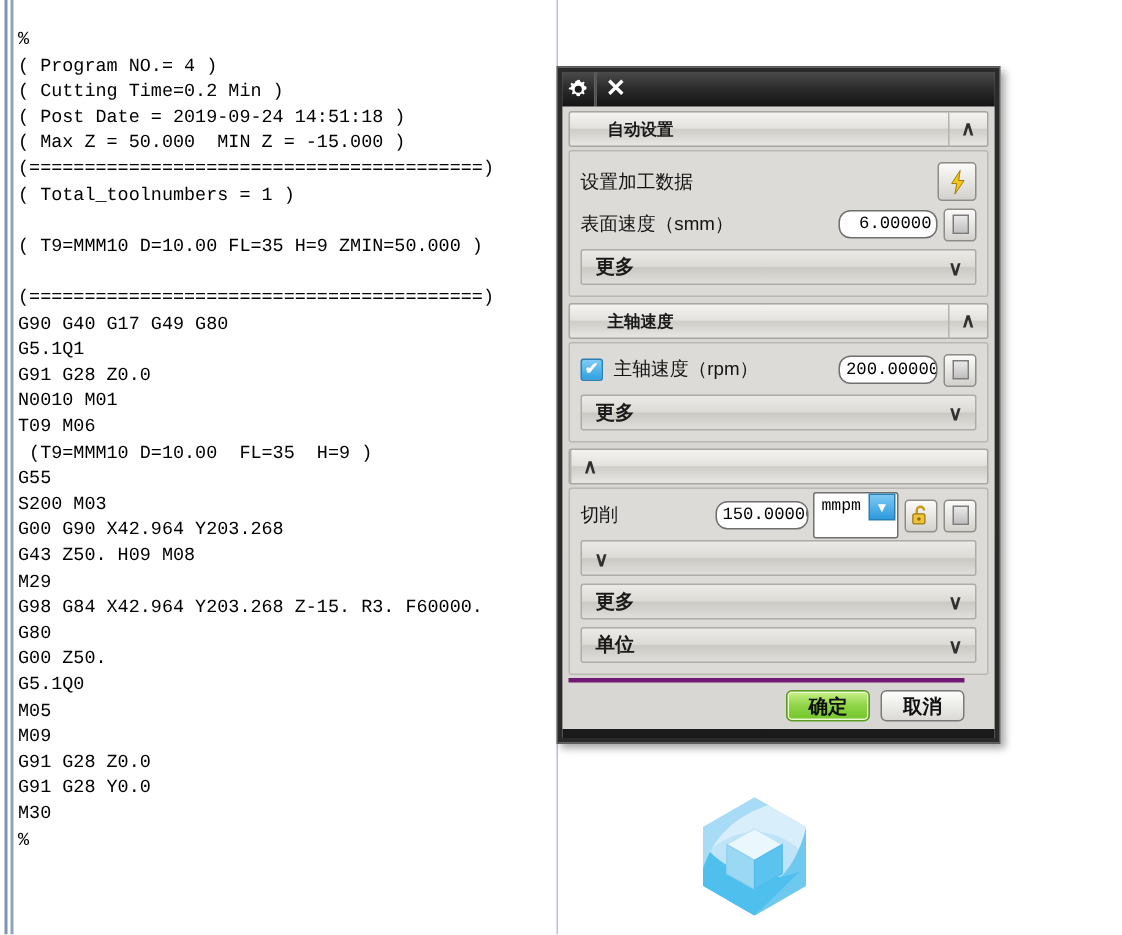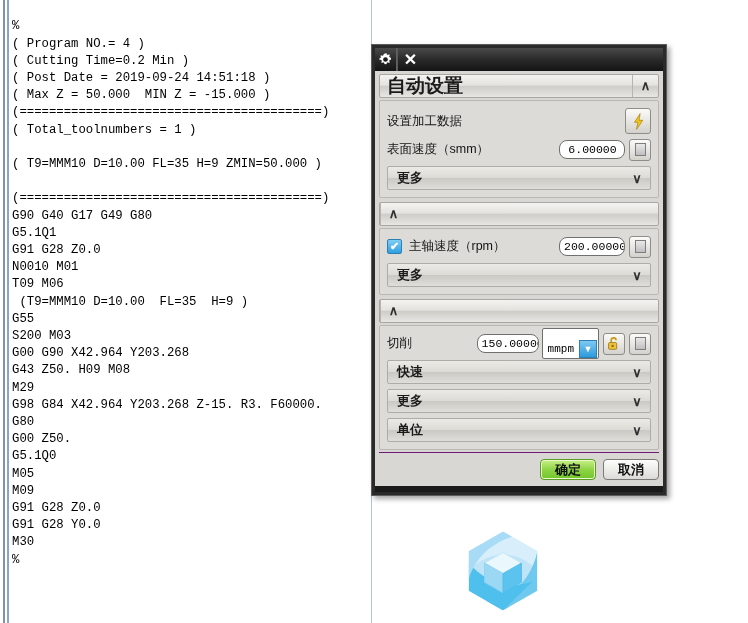--- a/index.html
+++ b/index.html
@@ -85,21 +85,21 @@
   .grp-header {
     height: 24px;
     background: linear-gradient(180deg,#f4f3f1 0%, #e4e2de 46%, #cfcdc8 52%, #e8e6e2 100%);
     border: 1px solid #a9a7a2;
     border-radius: 2px;
     display: flex; align-items: center;
     cursor: pointer;
     margin-bottom: 2px;
   }
   .grp-header .lbl {
-    flex: 1; padding-left: 7px; font-size: 19px; font-weight: bold; color: #1a1a1a;
+    flex: 1; padding-left: 7px; font-size: 11px; font-weight: bold; color: #1a1a1a; margin-left: 18px;
   }
   .grp-header .chev {
     width: 26px; text-align: center; font-size: 13px; color: #303030; font-weight: bold;
     border-left: 1px solid #b6b4af;
     line-height: 22px; height: 22px;
   }
 
   .grp-body {
     background: #dddbd7;
     border: 1px solid #bab8b3;
@@ -128,21 +128,21 @@
   .row .spacer { flex: 1; }
 
   .txtfield {
     height: 19px; width: 66px;
     background: #ffffff;
     border: 1px solid #6f6f6f;
     border-radius: 8px;
     font-family: "Liberation Mono","DejaVu Sans Mono",monospace;
     font-size: 11.5px;
     color: #000;
-    text-align: center;
+    text-align: right;
     padding: 0 3px 0 4px;
     line-height: 17px;
     overflow: hidden;
     white-space: nowrap;
     margin-left: 21px;
   }
 
   .iconbtn {
     width: 22px; height: 22px; margin-left: 4px;
     background: linear-gradient(180deg,#fbfbfa 0%, #e6e4e0 55%, #d3d1cc 100%);
@@ -154,21 +154,21 @@
   .iconbtn.big { width: 26px; height: 26px; }
 
   
   .glyph-page {
     width: 11px; height: 13px;
     background: linear-gradient(180deg,#e9e9e9 0%, #bfbfbf 100%);
     border: 1px solid #7d7d7d;
   }
 
   .unit-select {
-    display: flex; align-items: flex-end;
+    display: flex; align-items: flex-start;
     height: 31px; margin-left: 3px;
     border: 1px solid #6f6f6f; background: #ffffff; border-radius: 2px;
     cursor: pointer;
   }
   .unit-select .uval {
     font-family: "Liberation Mono","DejaVu Sans Mono",monospace;
     font-size: 11px; padding: 0 5px 0 5px; color: #000; line-height: 18px;
   }
   .unit-select .uarrow {
     width: 18px; height: 18px; margin: 0 1px 0 0;
@@ -184,22 +184,22 @@
     background: linear-gradient(180deg,#7ecdf5 0%, #2ea0e2 100%);
     border: 1px solid #2b7fb2;
     border-radius: 2px;
     display: flex; align-items: center; justify-content: center;
     cursor: pointer;
   }
   .cb .tick { color: #ffffff; font-size: 11px; line-height: 1; font-weight: bold; }
 
   
   #footer {
-    position: absolute; left: 4px; right: 4px; bottom: 4px; height: 30px;
-    border-top: 1px solid #701a75;
+    position: absolute; left: 4px; right: 20px; bottom: 4px; height: 30px;
+    border-top: 3px solid #701a75;
     display: flex; align-items: center; justify-content: flex-end;
     gap: 7px; padding-top: 4px;
   }
   .dlg-btn {
     height: 21px; min-width: 56px; padding: 0 9px;
     border: 1px solid #7a7a7a; border-radius: 4px;
     font-size: 13px; font-weight: bold; color: #101010;
     display: flex; align-items: center; justify-content: center;
     cursor: pointer;
     background: linear-gradient(180deg,#fdfdfc 0%, #ececE8 50%, #dcdad6 100%);
@@ -299,20 +299,21 @@
         </div>
 
 
         <div class="sub-bar">
           <span class="lbl">更多</span>
           <span class="chev">∨</span>
         </div>
       </div>
 
       <div class="grp-header">
+        <span class="lbl">主轴速度</span>
         <span class="chev">∧</span>
       </div>
       <div class="grp-body">
         <div class="row">
           <span class="cb">
             <span class="tick">✔</span>
           </span>
           <span class="rlabel">主轴速度（rpm）</span>
           <span class="spacer"></span>
           <div class="txtfield">200.00000</div>
@@ -344,21 +345,20 @@
               <rect x="1.2" y="7" width="8.6" height="7.2" rx="1.2" fill="#f0c23c" stroke="#9a7a14" stroke-width="0.9"></rect>
               <circle cx="5.5" cy="10.6" r="1.25" fill="#8a6a10"></circle>
             </svg>
           </div>
           <div class="iconbtn">
             <span class="glyph-page"></span>
           </div>
         </div>
 
         <div class="sub-bar">
-          <span class="lbl">快速</span>
           <span class="chev">∨</span>
         </div>
         <div class="sub-bar">
           <span class="lbl">更多</span>
           <span class="chev">∨</span>
         </div>
         <div class="sub-bar">
           <span class="lbl">单位</span>
           <span class="chev">∨</span>
         </div>

